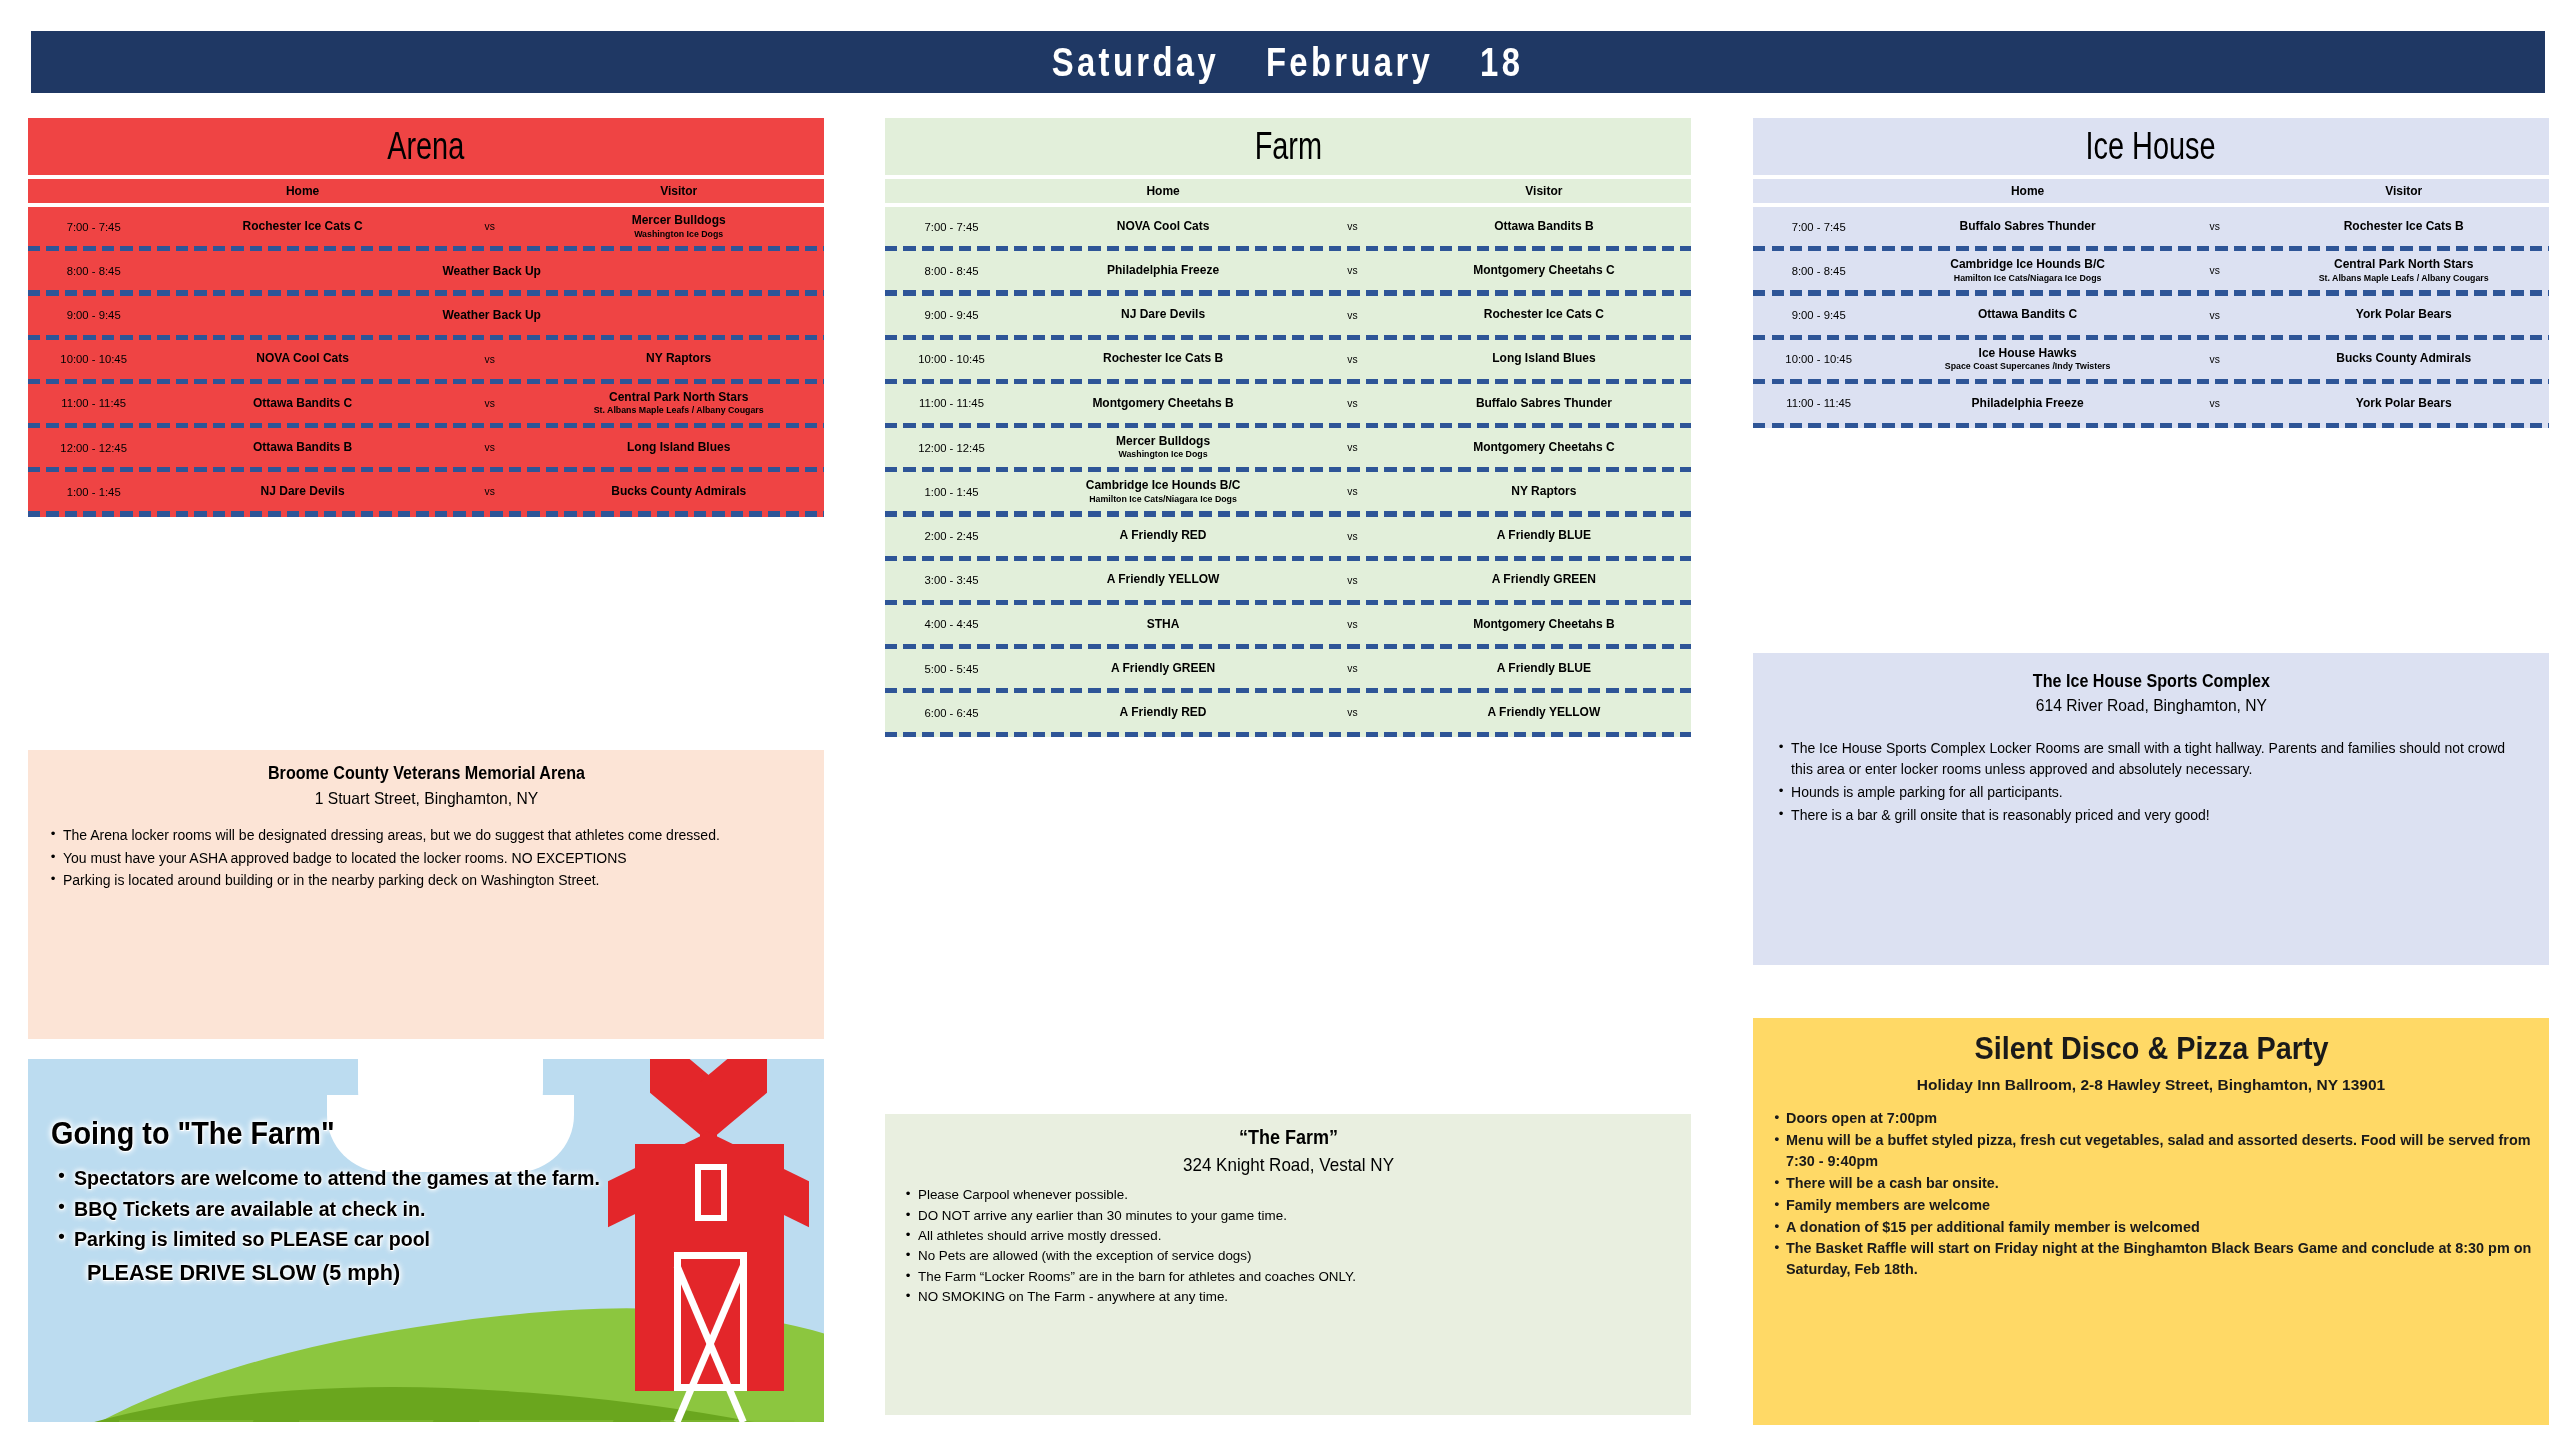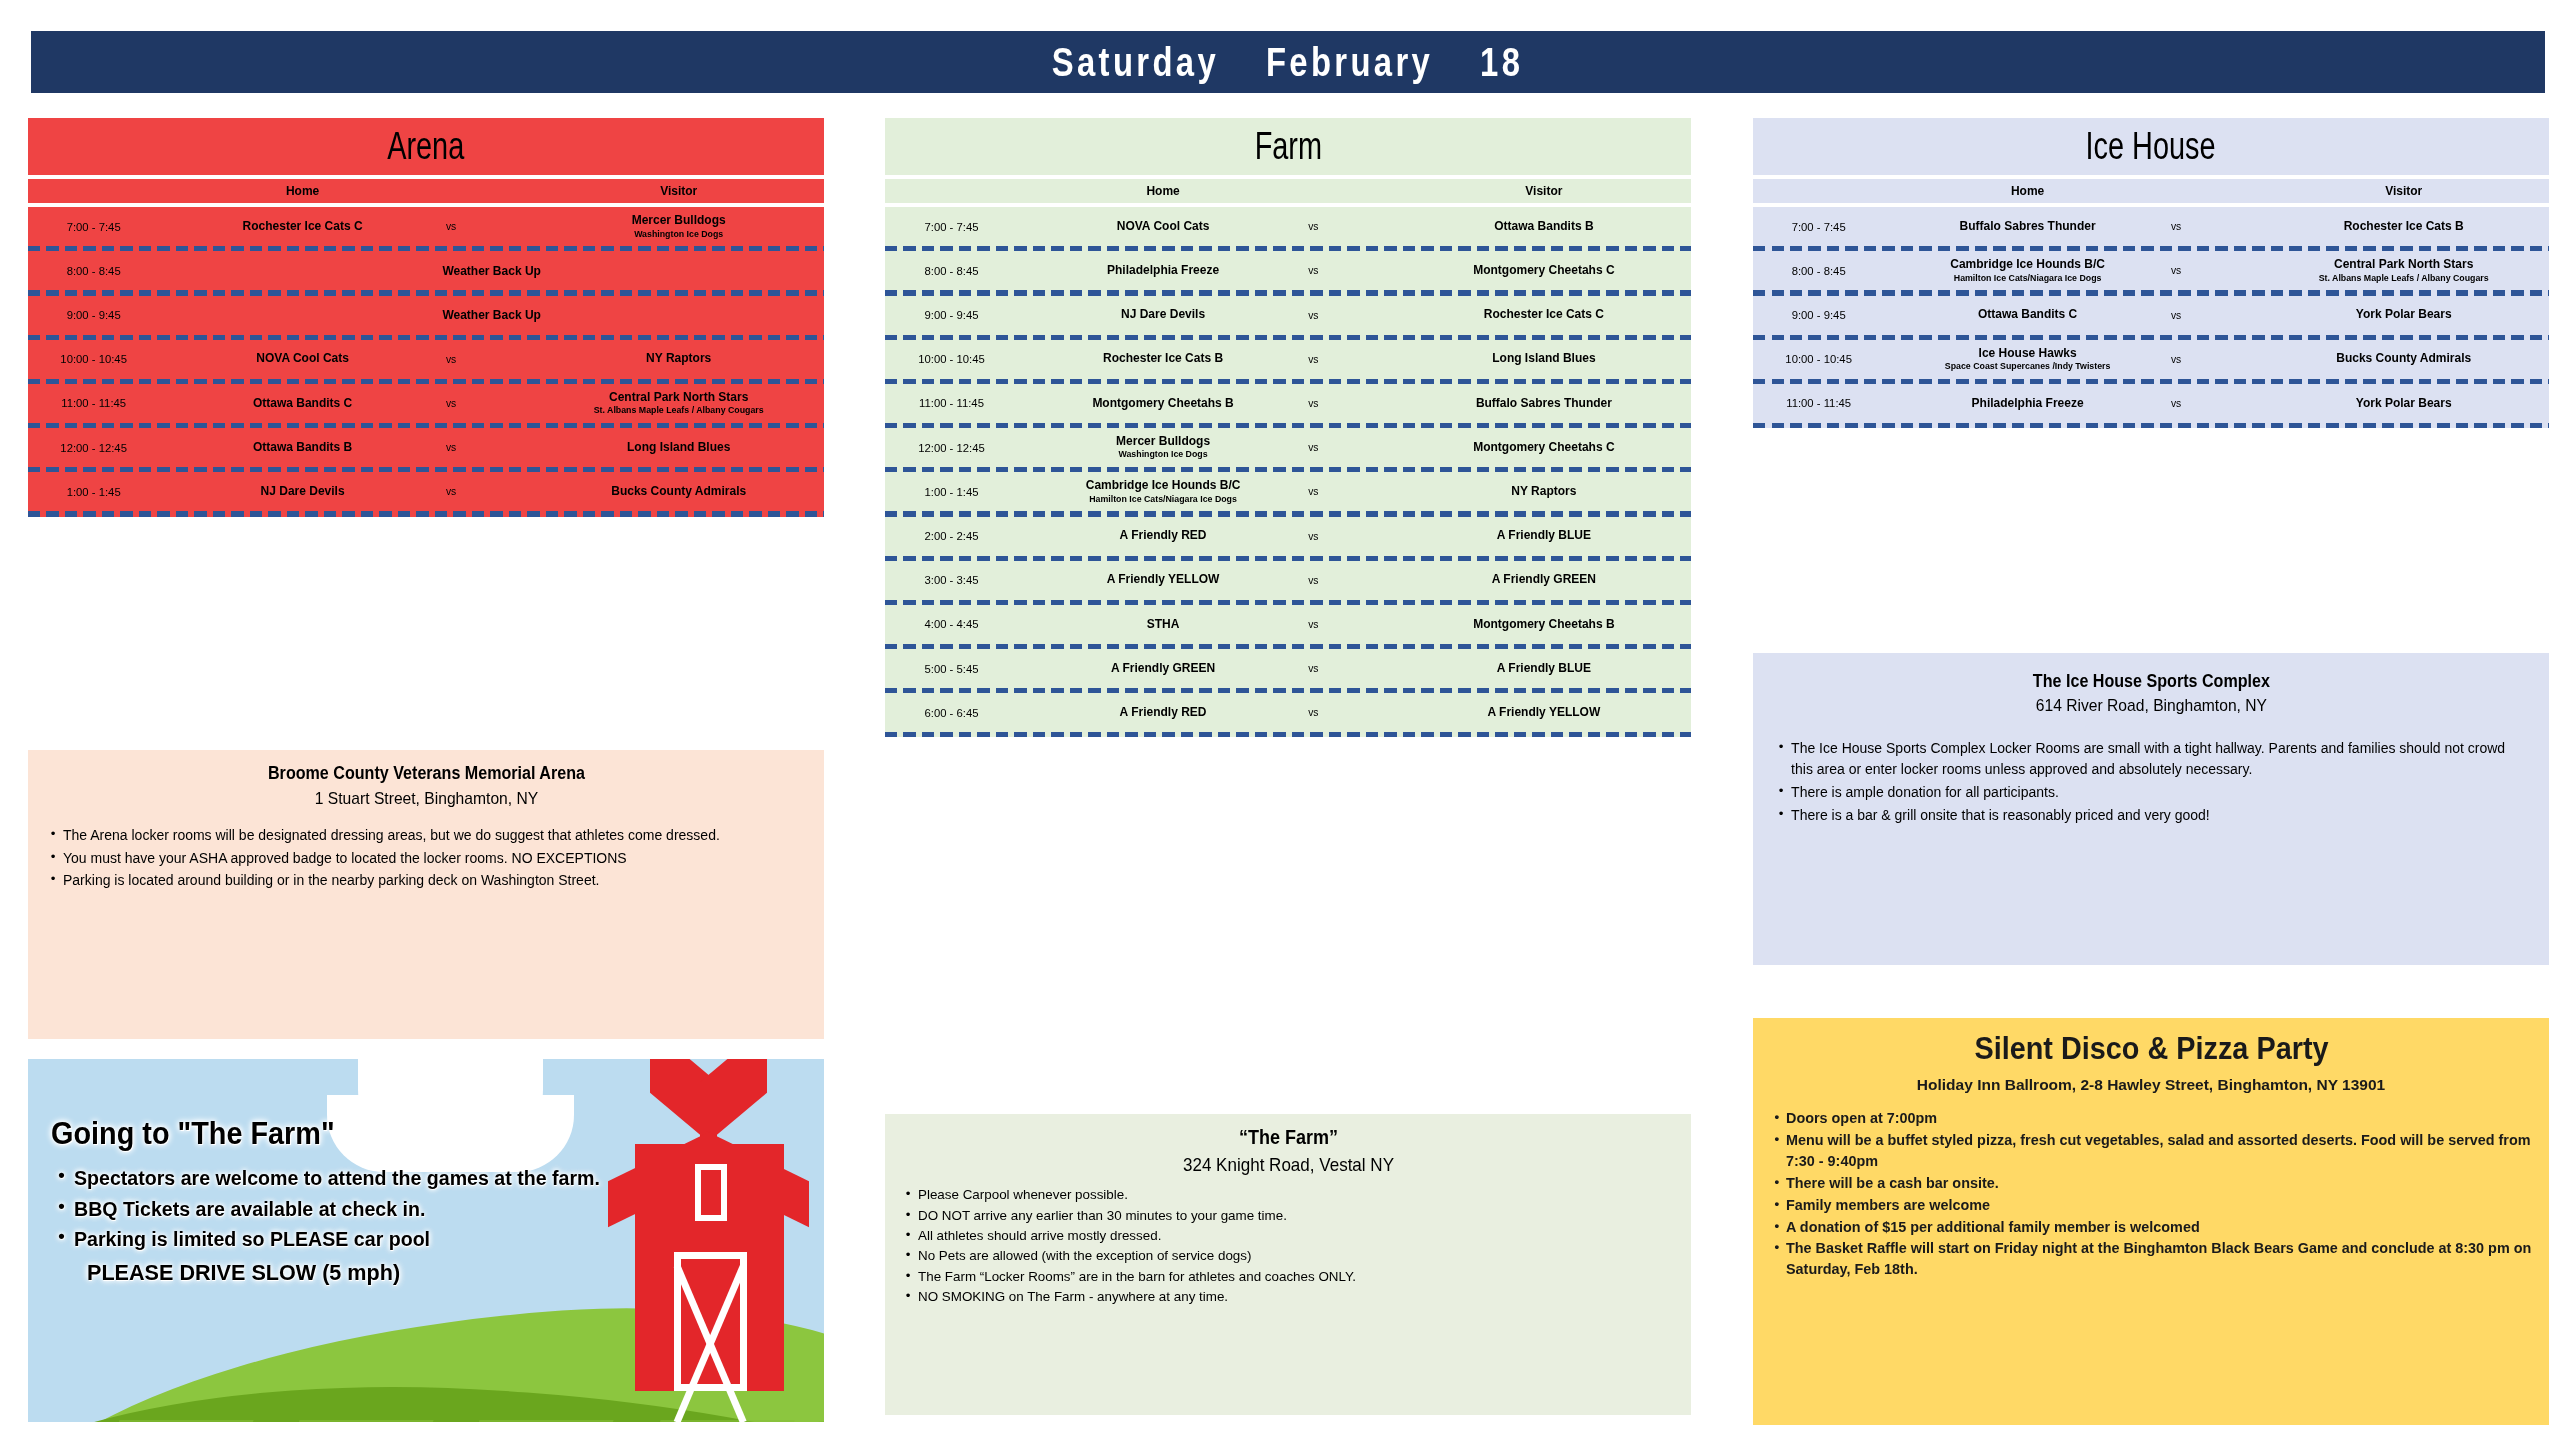--- a/index.html
+++ b/index.html
@@ -55,21 +55,21 @@
   .head-row .c-vs   { width: 11%;  text-align:center; }
   .head-row .c-vis  { width: 36.5%;text-align:center; }
 
   .sched { margin-top: 4.1px; }
   .srow {
     display:flex; align-items:center; min-height:39px;
     font-size:12px; color:#000;
   }
   .srow .c-time { width:16.5%; text-align:center; font-weight:400; font-size:11.3px; }
   .srow .c-home { width:36%;  text-align:center; font-weight:bold; padding:0 2.1px; }
-  .srow .c-vs   { width:11%;  font-weight:400; font-size:10.3px; }
+  .srow .c-vs   { width:11%;  text-align:center; font-weight:400; font-size:10.3px; }
   .srow .c-vis  { width:36.5%;text-align:center; font-weight:bold; padding:0 2.1px; }
   .srow .c-full { width:83.5%; text-align:center; font-weight:bold; }
   .sub { display:block; font-size:8.8px; font-weight:bold; line-height:1.35; }
   .main-team { display:block; line-height:1.3; }
 
   .dash {
     height: 5.2px;
     background-image: repeating-linear-gradient(to right,
         #2e5597 0px, #2e5597 12.4px, transparent 12.4px, transparent 18.5px);
   }
@@ -555,21 +555,21 @@
         </div>
         <div class="dash"></div>
       </div>
   </div>
 
   <div class="infobox ice-info">
     <div class="ib-title">The Ice House Sports Complex</div>
     <div class="ib-addr">614 River Road, Binghamton, NY</div>
     <ul class="ib-list" id="ice-bullets">
         <li>The Ice House Sports Complex Locker Rooms are small with a tight hallway. Parents and families should not crowd this area or enter locker rooms unless approved and absolutely necessary.</li>
-        <li>There is ample donation for all participants.</li>
+        <li>Hounds is ample parking for all participants.</li>
         <li>There is a bar &amp; grill onsite that is reasonably priced and very good!</li>
       </ul>
   </div>
 
   <div class="infobox disco">
     <div class="disco-title">Silent Disco &amp; Pizza Party</div>
     <div class="disco-addr">Holiday Inn Ballroom, 2-8 Hawley Street, Binghamton, NY 13901</div>
     <ul class="disco-list" id="disco-bullets">
         <li>Doors open at 7:00pm</li>
         <li>Menu will be a buffet styled pizza, fresh cut vegetables, salad and assorted deserts. Food will be served from 7:30 - 9:40pm</li>

